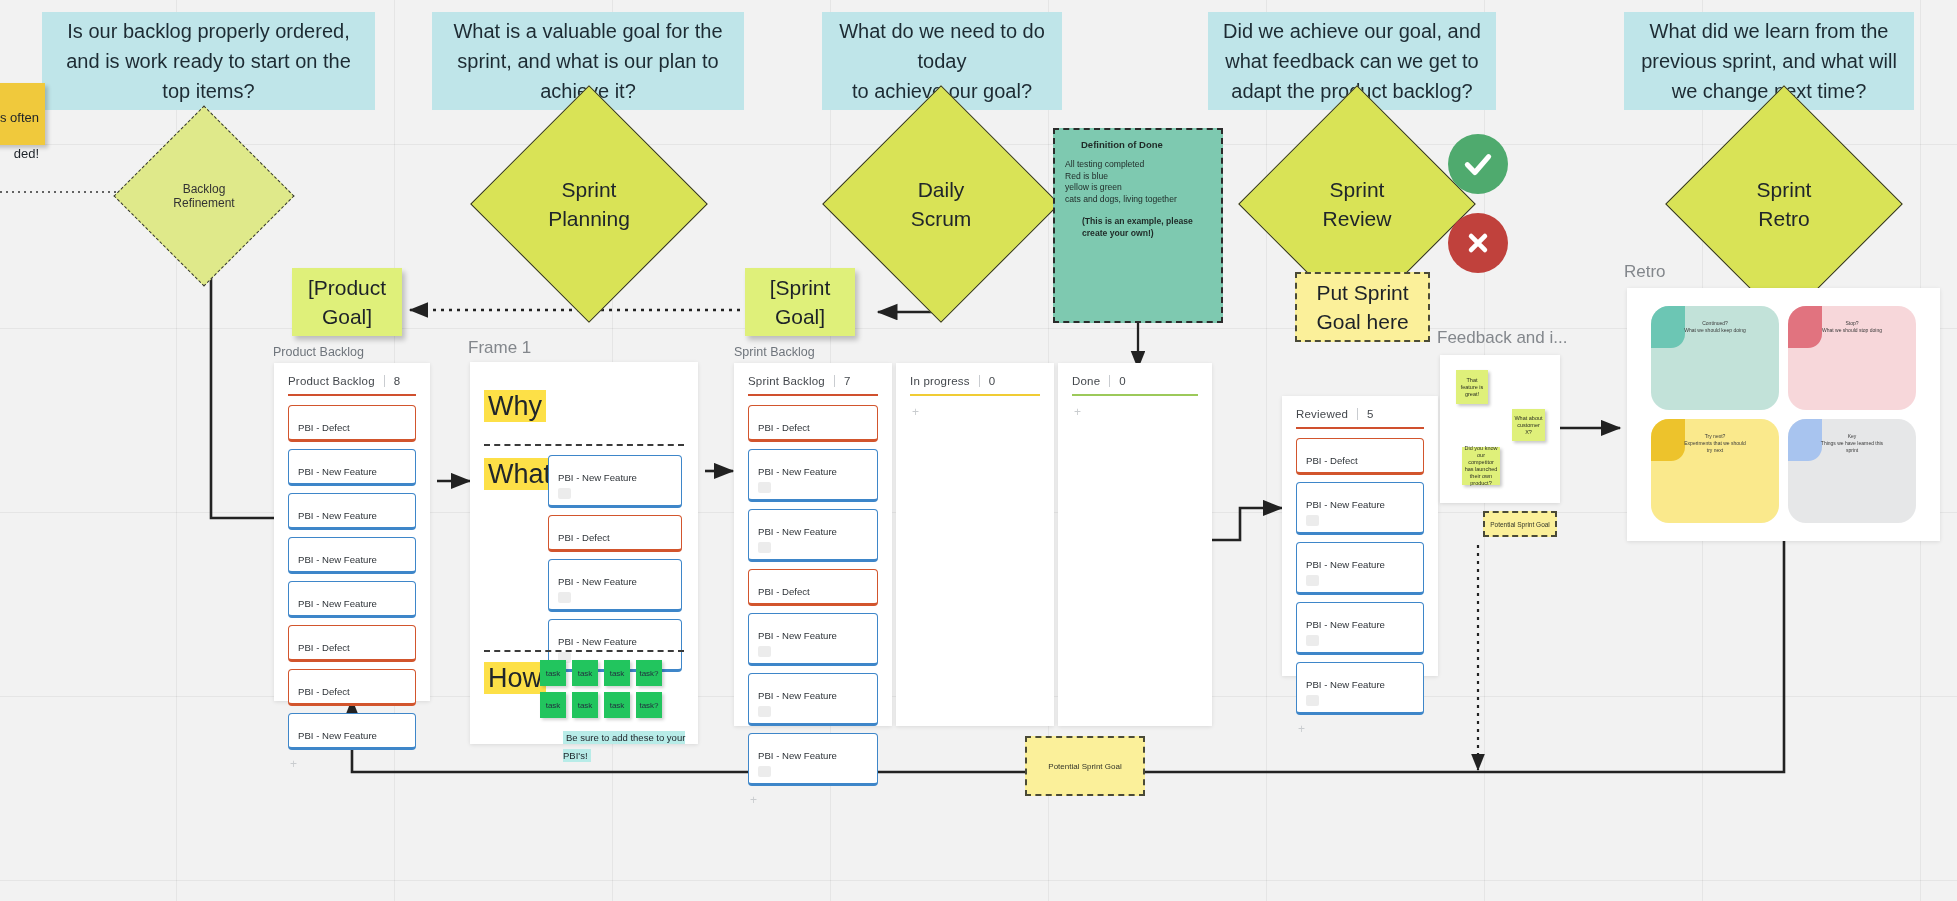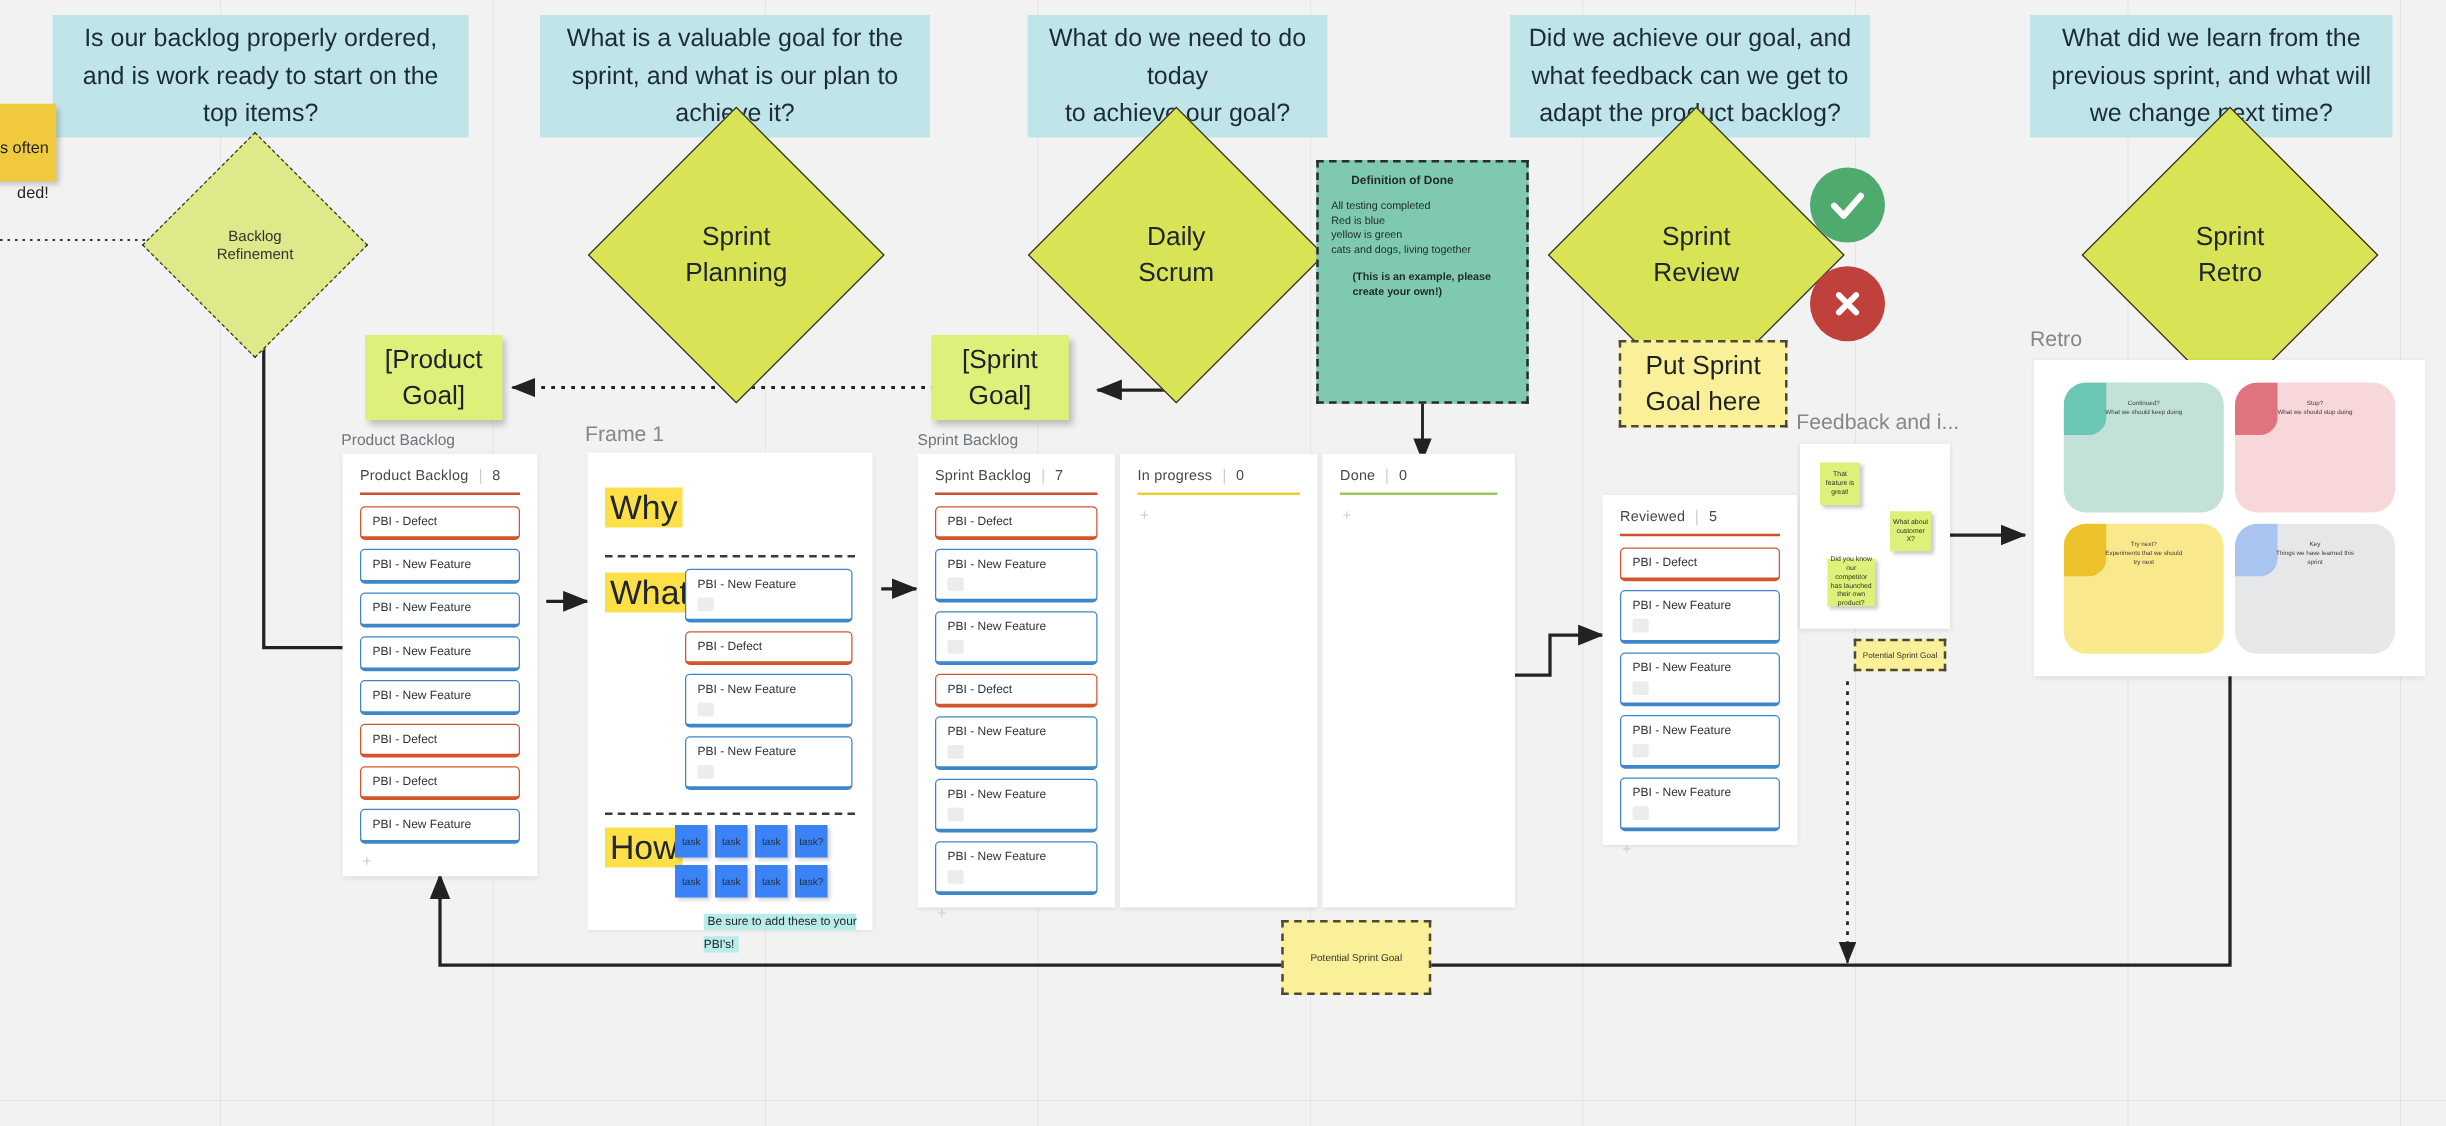--- a/index.html
+++ b/index.html
@@ -93,21 +93,21 @@
   }
   .col-rule { height:1.6px; width:100%; margin-bottom:9px; }
   .col-rule.red { background:#d0502e; }
   .col-rule.yellow { background:#f0cc34; }
   .col-rule.green { background:#9cc95a; }
   .card {
     background:#fff;
     border:1.3px solid #3e86c9;
     border-bottom:3.4px solid #3e86c9;
     border-radius:4px;
-    padding:6px 8px 6px 9px;
+    padding:16px 8px 6px 9px;
     margin-bottom:7px;
     font-size:9.6px;
     color:#2e3338;
     min-height:28px;
   }
   .card.defect { border-color:#d2552d; border-bottom-color:#d2552d; min-height:17px; }
   .card .ghost {
     display:block; width:13px; height:11px;
     background:#ececec; border-radius:2px; margin-top:5px;
   }
@@ -123,21 +123,21 @@
     box-shadow:0 1px 4px rgba(0,0,0,.10);
   }
   .hl {
     background:#fde047;
     font-size:27px; color:#20262b;
     padding:0 4px; display:inline-block; line-height:32px;
   }
   .dashsep { border-top:2px dashed #3a3a3a; }
   .task {
     width:26px; height:26px;
-    background:#3b82f6;
+    background:#22c55e;
     box-shadow:2px 2px 3px rgba(0,0,0,.18);
     display:flex; align-items:center; justify-content:center;
     font-size:8px; color:#22303f;
   }
   .pbi-hint { background:#b8ece8; font-size:9.5px; color:#1d2228; padding:1px 3px; }
 
   
   .badge-circle {
     border-radius:50%;
     display:flex; align-items:center; justify-content:center;

